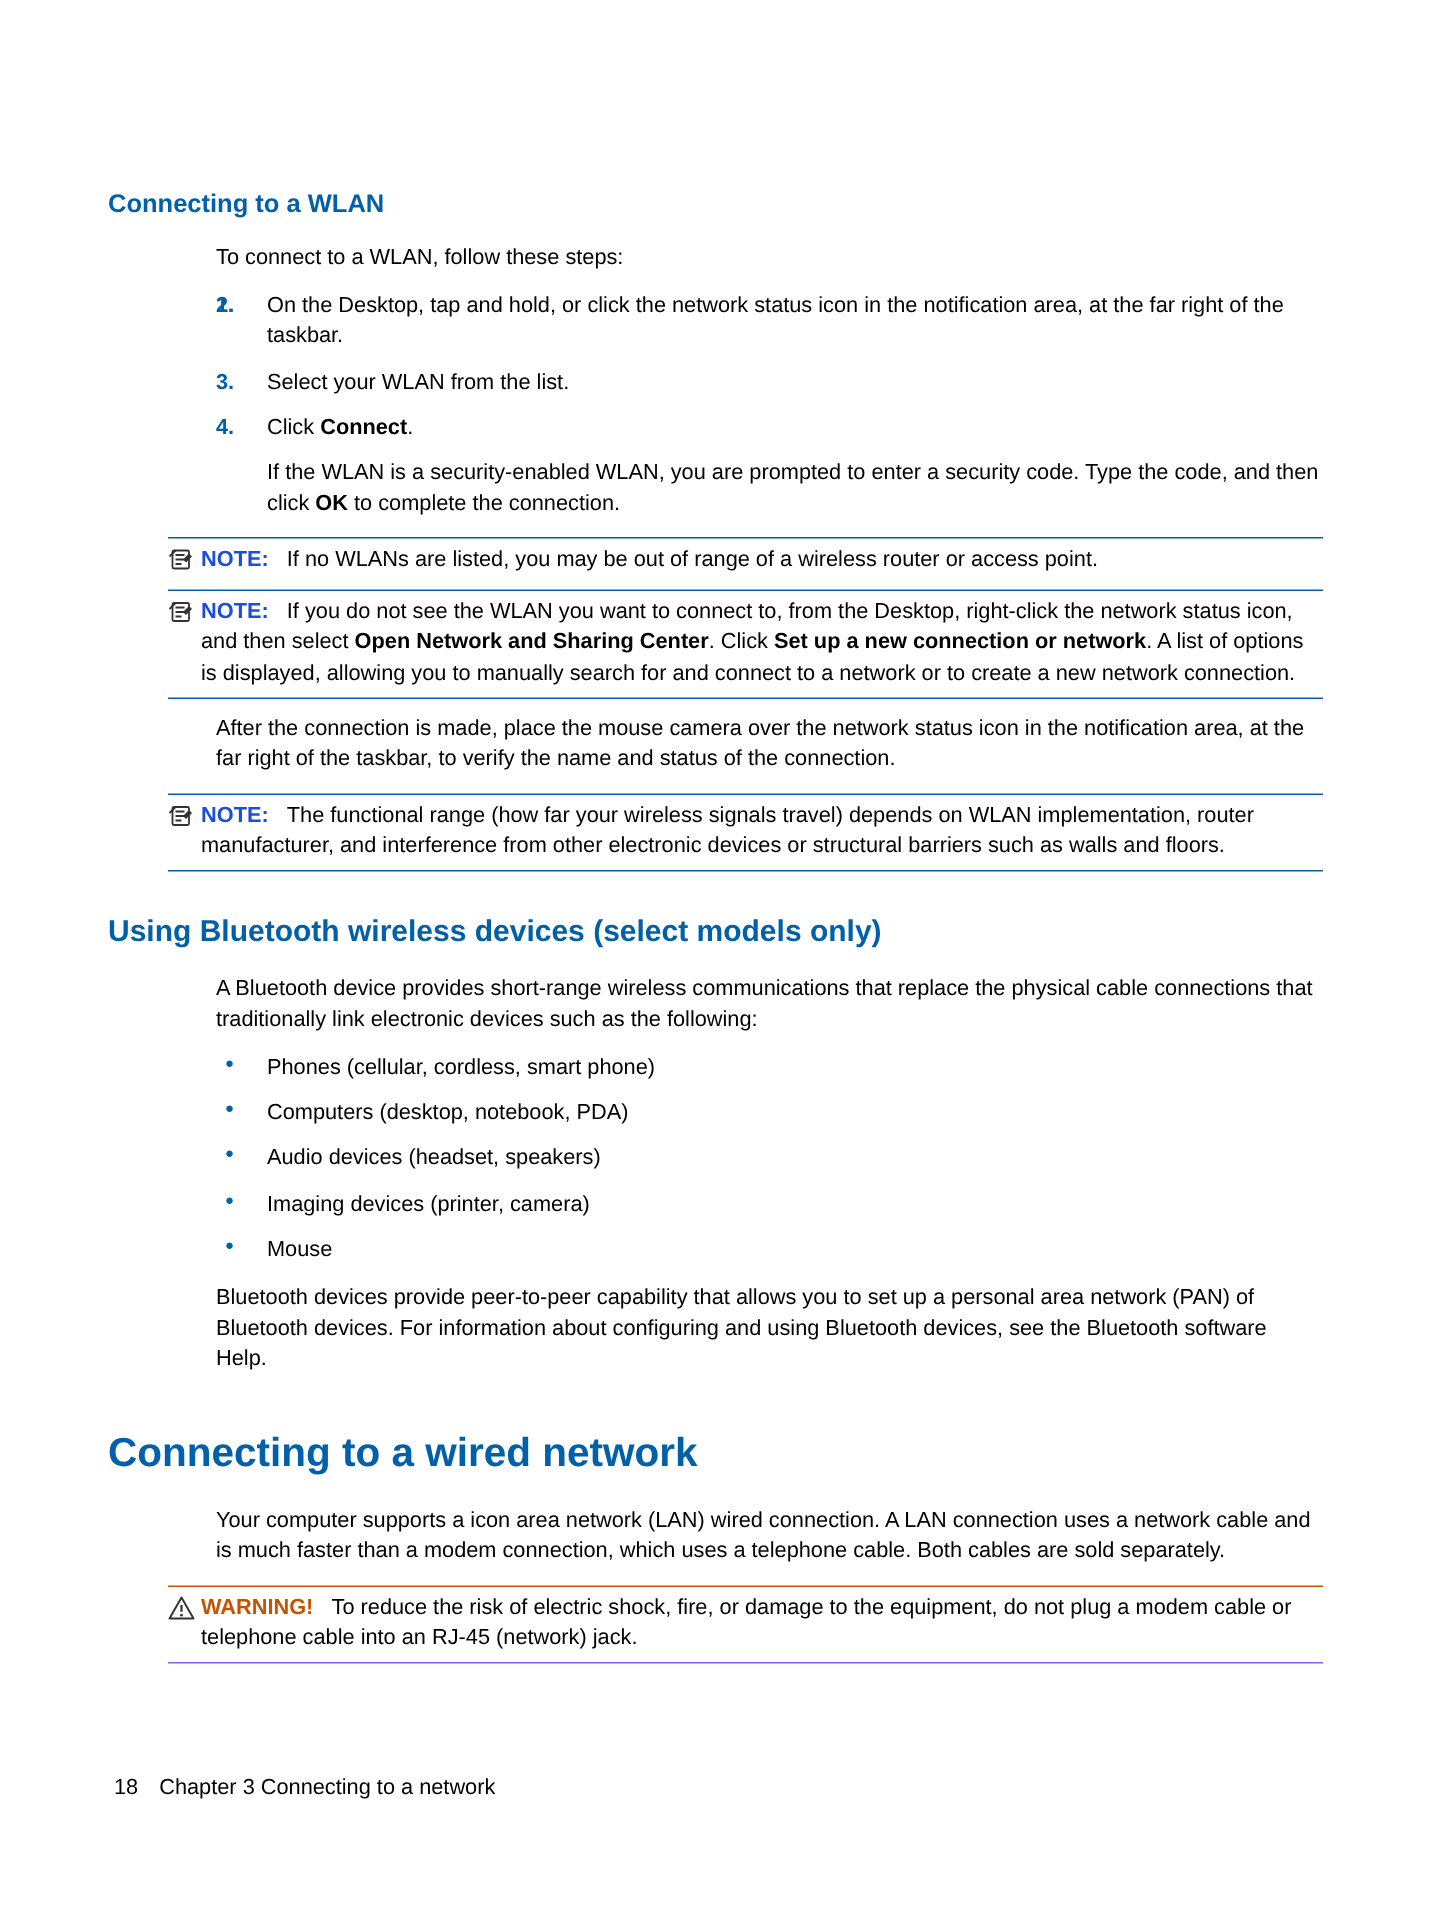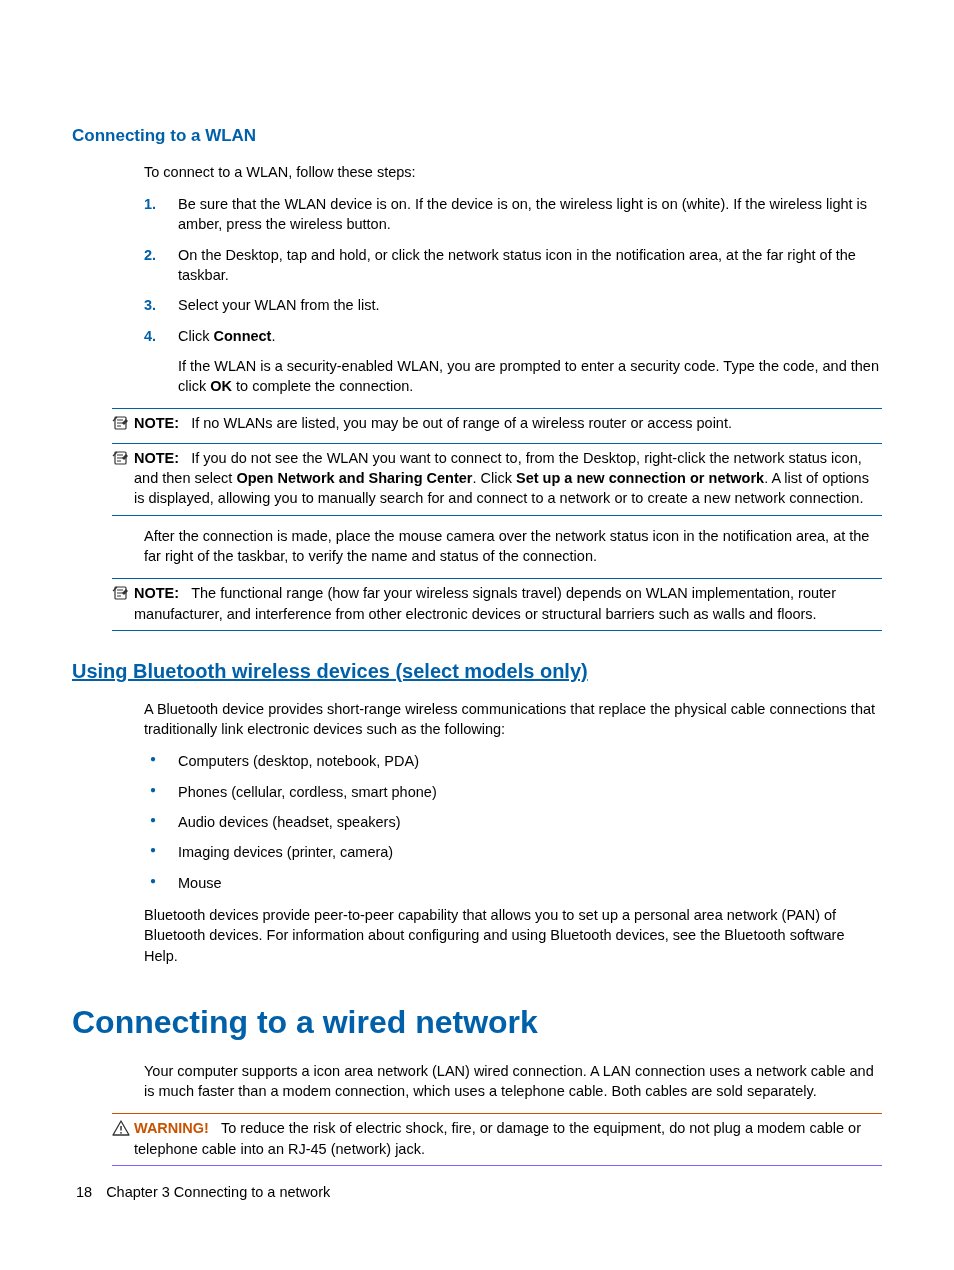--- a/index.html
+++ b/index.html
@@ -22,25 +22,24 @@
       color: #0060a9;
       font-size: 17px;
       font-weight: bold;
       margin: 8px 0 14px 0;
     }
     .h2 {
       color: #0060a9;
       font-size: 20px;
       font-weight: bold;
       margin: 26px 0 14px 0;
-      text-decoration: underline;
     }
     .h1 {
       color: #0060a9;
-      font-size: 32px;
+      font-size: 27px;
       font-weight: bold;
       margin: 34px 0 16px 0;
     }
     .body-indent {
       margin-left: 72px;
     }
     .p {
       margin: 0 0 12px 0;
     }
     .ol {
@@ -91,21 +90,21 @@
     }
     .note-icon {
       flex: 0 0 20px;
       margin-right: 2px;
       margin-top: 2px;
     }
     .note-content {
       flex: 1;
     }
     .note-label {
-      color: #000000;
+      color: #1d4ed8;
       font-weight: bold;
     }
     .warn-label {
       color: #c75300;
       font-weight: bold;
     }
     .b {
       font-weight: bold;
     }
     .note-stack .note-box + .note-box {
@@ -139,21 +138,20 @@
 <div class="page">
 
   <div class="h3">Connecting to a WLAN</div>
 
   <div class="body-indent">
     <p class="p">To connect to a WLAN, follow these steps:</p>
 
     <ol class="ol">
       <li>
         <span class="num">1.</span>
-        <span>Be sure that the WLAN device is on. If the device is on, the wireless light is on (white). If the wireless light is amber, press the wireless button.</span>
       </li>
       <li>
         <span class="num">2.</span>
         <span>On the Desktop, tap and hold, or click the network status icon in the notification area, at the far right of the taskbar.</span>
       </li>
       <li>
         <span class="num">3.</span>
         <span>Select your WLAN from the list.</span>
       </li>
       <li>
@@ -214,22 +212,22 @@
         <span class="note-label">NOTE:</span>&nbsp;&nbsp;&nbsp;<span>The functional range (how far your wireless signals travel) depends on WLAN implementation, router manufacturer, and interference from other electronic devices or structural barriers such as walls and floors.</span>
       </div>
     </div>
   </div>
 
   <div class="h2">Using Bluetooth wireless devices (select models only)</div>
 
   <div class="body-indent">
     <p class="p">A Bluetooth device provides short-range wireless communications that replace the physical cable connections that traditionally link electronic devices such as the following:</p>
     <ul class="ul">
+      <li><span>Phones (cellular, cordless, smart phone)</span></li>
       <li><span>Computers (desktop, notebook, PDA)</span></li>
-      <li><span>Phones (cellular, cordless, smart phone)</span></li>
       <li><span>Audio devices (headset, speakers)</span></li>
       <li><span>Imaging devices (printer, camera)</span></li>
       <li><span>Mouse</span></li>
     </ul>
     <p class="p">Bluetooth devices provide peer-to-peer capability that allows you to set up a personal area network (PAN) of Bluetooth devices. For information about configuring and using Bluetooth devices, see the Bluetooth software Help.</p>
   </div>
 
   <div class="h1">Connecting to a wired network</div>
 
   <div class="body-indent">

